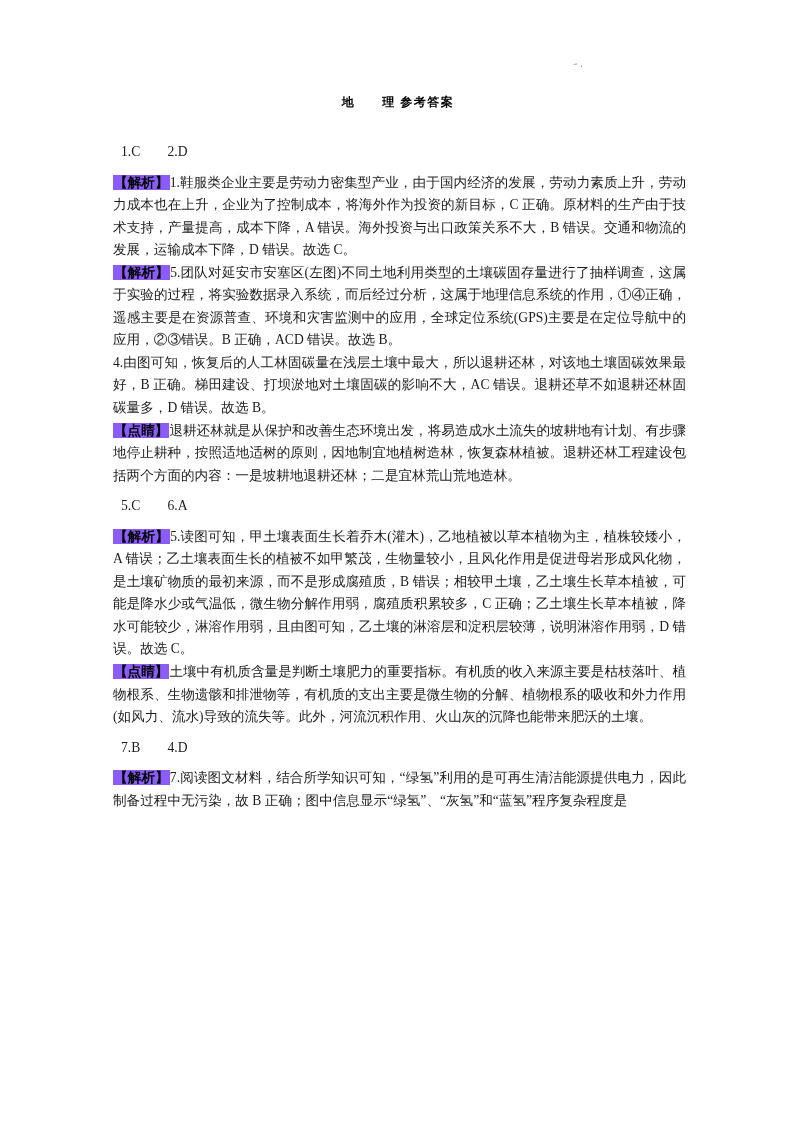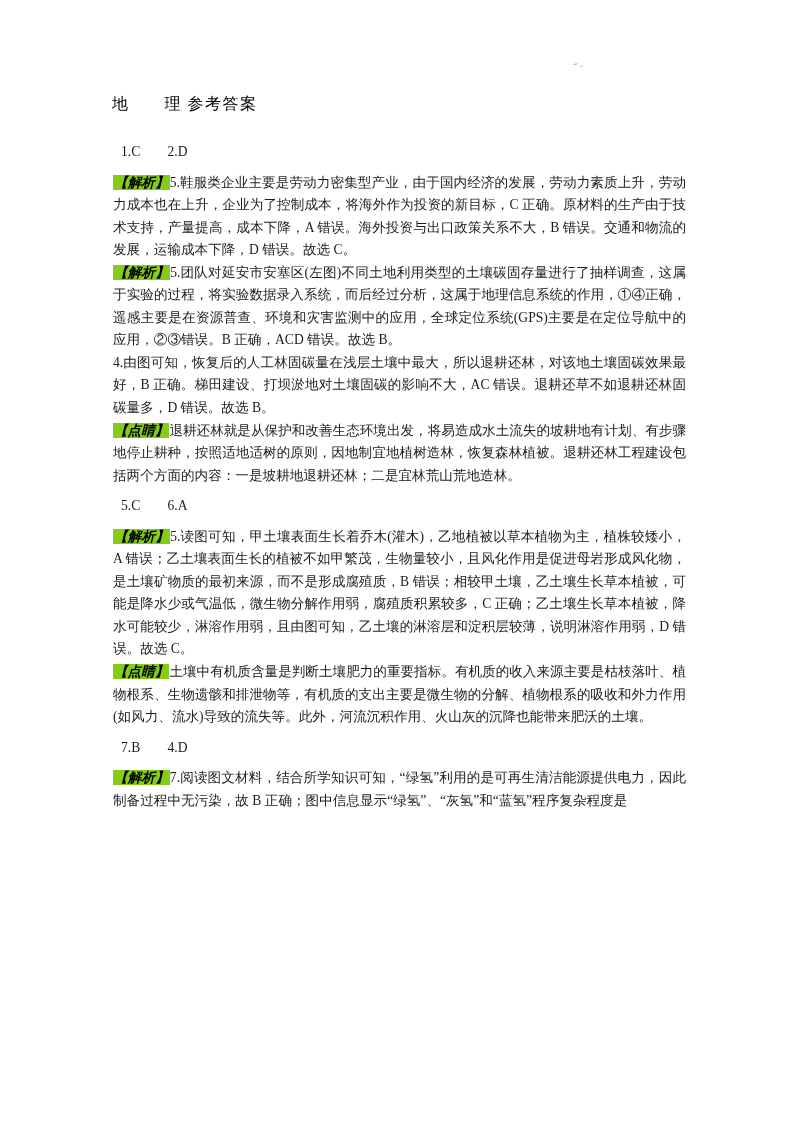--- a/index.html
+++ b/index.html
@@ -25,23 +25,23 @@
     transform: rotate(-8deg);
     letter-spacing: 2px;
     user-select: none;
   }
   .doc-title {
     position: absolute;
     top: 94px;
     left: 112px;
     width: 572px;
     margin: 0;
-    text-align: left;
-    font-size: 16px;
-    font-weight: 400;
+    text-align: center;
+    font-size: 12px;
+    font-weight: 700;
     letter-spacing: 1.5px;
     color: #000000;
   }
   .doc-body {
     position: absolute;
     top: 133px;
     left: 113px;
     width: 573px;
     font-size: 13.6px;
     line-height: 22.55px;
@@ -53,39 +53,38 @@
     padding: 0;
   }
   p.answer-line {
     margin: 8px;
     padding: 0;
     font-family: "Liberation Serif", "DejaVu Serif", serif;
   }
   .tag {
     font-weight: 700;
     color: #000000;
-    background: #84cc16;
+    background: #8b5cf6;
     padding: 0 1px;
-    font-style: italic;
   }
 </style>
 </head>
 <body>
 
 <div class="page">
 
   <span class="scan-artifact">ˉ·</span>
 
   <h1 class="doc-title">地　　理  参考答案</h1>
 
   <div class="doc-body">
 
     <p class="para answer-line">1.C　　2.D</p>
 
-    <p class="para"><span class="tag">【解析】</span><span>5.鞋服类企业主要是劳动力密集型产业，由于国内经济的发展，劳动力素质上升，劳动力成本也在上升，企业为了控制成本，将海外作为投资的新目标，C 正确。原材料的生产由于技术支持，产量提高，成本下降，A 错误。海外投资与出口政策关系不大，B 错误。交通和物流的发展，运输成本下降，D 错误。故选 C。</span></p>
+    <p class="para"><span class="tag">【解析】</span><span>1.鞋服类企业主要是劳动力密集型产业，由于国内经济的发展，劳动力素质上升，劳动力成本也在上升，企业为了控制成本，将海外作为投资的新目标，C 正确。原材料的生产由于技术支持，产量提高，成本下降，A 错误。海外投资与出口政策关系不大，B 错误。交通和物流的发展，运输成本下降，D 错误。故选 C。</span></p>
 
 
 
 
     <p class="para"><span class="tag">【解析】</span><span>5.团队对延安市安塞区(左图)不同土地利用类型的土壤碳固存量进行了抽样调查，这属于实验的过程，将实验数据录入系统，而后经过分析，这属于地理信息系统的作用，①④正确，遥感主要是在资源普查、环境和灾害监测中的应用，全球定位系统(GPS)主要是在定位导航中的应用，②③错误。B 正确，ACD 错误。故选 B。</span></p>
 
     <p class="para">4.由图可知，恢复后的人工林固碳量在浅层土壤中最大，所以退耕还林，对该地土壤固碳效果最好，B 正确。梯田建设、打坝淤地对土壤固碳的影响不大，AC 错误。退耕还草不如退耕还林固碳量多，D 错误。故选 B。</p>
 
     <p class="para"><span class="tag">【点睛】</span><span>退耕还林就是从保护和改善生态环境出发，将易造成水土流失的坡耕地有计划、有步骤地停止耕种，按照适地适树的原则，因地制宜地植树造林，恢复森林植被。退耕还林工程建设包括两个方面的内容：一是坡耕地退耕还林；二是宜林荒山荒地造林。</span></p>
 

